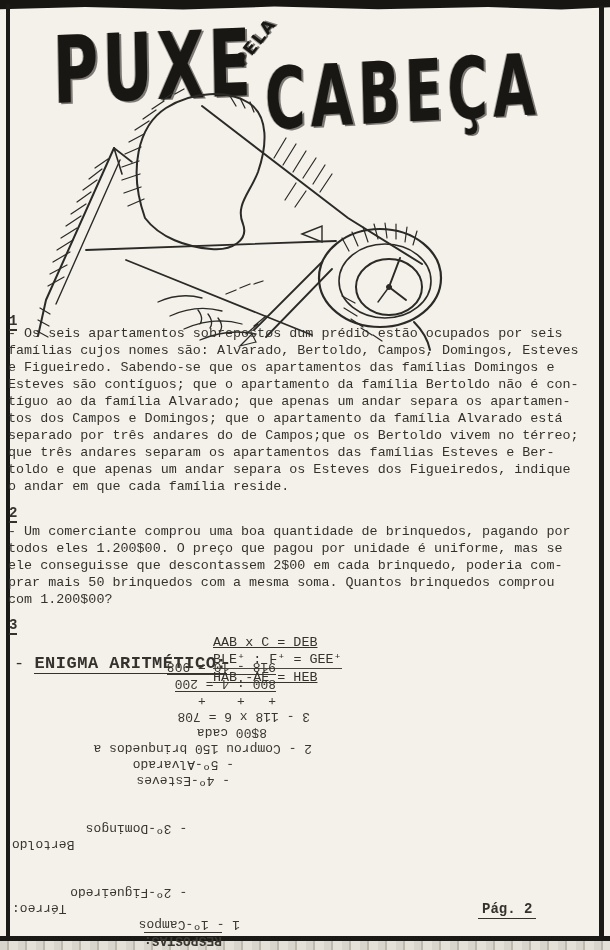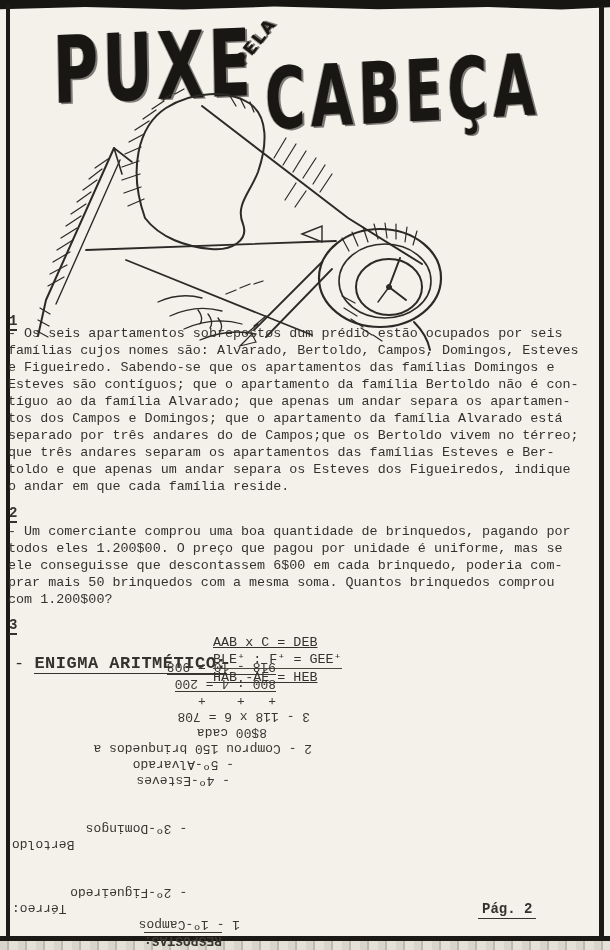--- a/index.html
+++ b/index.html
@@ -113,21 +113,21 @@
 tíguo ao da família Alvarado; que apenas um andar separa os apartamen-
 tos dos Campos e Domingos; que o apartamento da família Alvarado está
 separado por três andares do de Campos;que os Bertoldo vivem no térreo;
 que três andares separam os apartamentos das famílias Esteves e Ber-
 toldo e que apenas um andar separa os Esteves dos Figueiredos, indique
 o andar em que cada família reside.</div>
 
   <div class="sec-num" style="top:506px;">2</div>
   <div class="para" style="top:523px;">- Um comerciante comprou uma boa quantidade de brinquedos, pagando por
 todos eles 1.200$00. O preço que pagou por unidade é uniforme, mas se
-ele conseguisse que descontassem 6$00 em cada brinquedo, poderia com-
+ele conseguisse que descontassem 2$00 em cada brinquedo, poderia com-
 prar mais 50 brinquedos com a mesma soma. Quantos brinquedos comprou
 com 1.200$00?</div>
 
   <div class="sec-num" style="top:618px;">3</div>
   <div class="enigma-label-row">
     <span>-</span>
     <span class="enigma-label">ENIGMA ARITMÉTICO:</span>
   </div>
   <div class="enigma-eqs">
     <div class="eq">AAB x C = DEB</div>

